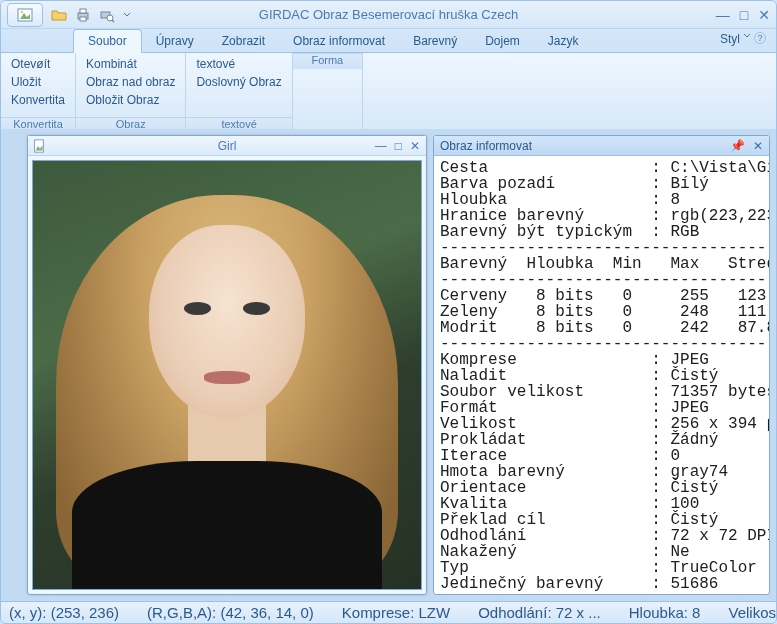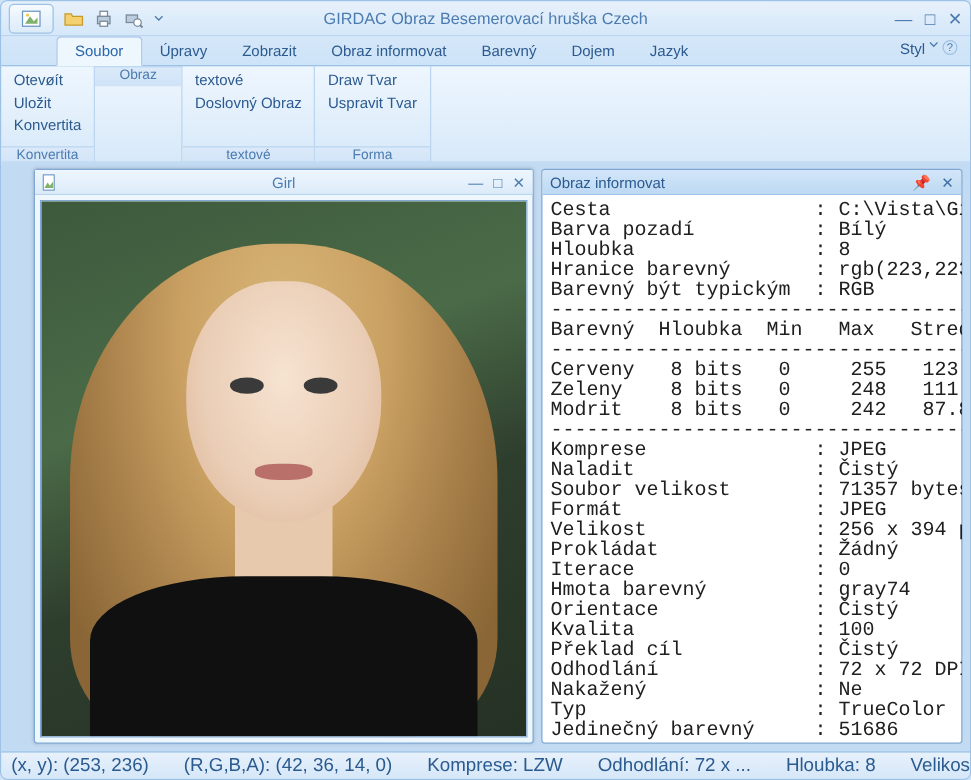--- a/index.html
+++ b/index.html
@@ -39,21 +39,21 @@
     position:absolute; left:0; right:0; text-align:center;
     color:#4b7bb0; font-size:13px; pointer-events:none;
   }
   .win-controls{margin-left:auto;display:flex;gap:10px;color:#4b7bb0;}
   .win-controls span{cursor:pointer;font-size:14px;line-height:1;}
   
   .tabs {
     height:24px;
     background: linear-gradient(#d5e7f9,#cde3f7);
     display:flex; align-items:flex-end;
-    padding-left:44px;
+    padding-left:72px;
     border-bottom:1px solid #9ec1e6;
     position:relative;
   }
   .tab {
     padding:4px 14px 4px;
     color:#2b5a8f; cursor:pointer;
     border-top-left-radius:4px;border-top-right-radius:4px;
   }
   .tab.active {
     background:#eef6fe;
@@ -230,34 +230,35 @@
 <div class="ribbon" id="ribbon-row">
     <div class="group">
       <div class="group-body">
         <div class="rb-btn">Otevøít</div>
         <div class="rb-btn">Uložit</div>
         <div class="rb-btn">Konvertita</div>
       </div>
       <div class="group-label">Konvertita</div>
     </div>
     <div class="group">
+      <div class="group-body">
+        <div class="rb-btn">Kombinát</div>
+        <div class="rb-btn">Obraz nad obraz</div>
+        <div class="rb-btn">Obložit Obraz</div>
+      </div>
       <div class="group-label">Obraz</div>
     </div>
     <div class="group">
       <div class="group-body">
         <div class="rb-btn">textové</div>
         <div class="rb-btn">Doslovný Obraz</div>
       </div>
       <div class="group-label">textové</div>
     </div>
     <div class="group">
-      <div class="group-body">
-        <div class="rb-btn">Draw Tvar</div>
-        <div class="rb-btn">Uspravit Tvar</div>
-      </div>
       <div class="group-label">Forma</div>
     </div>
   </div>
 
 <div class="workspace">
   <div class="mdi-window">
     <div class="mdi-titlebar">
       <svg class="ico" viewBox="0 0 16 16">
         <rect x="3" y="1" width="10" height="14" fill="#fff" stroke="#6b95c4"></rect>
         <polygon points="4,13 7,8 9,11 12,7 12,13" fill="#7fb36d"></polygon>

